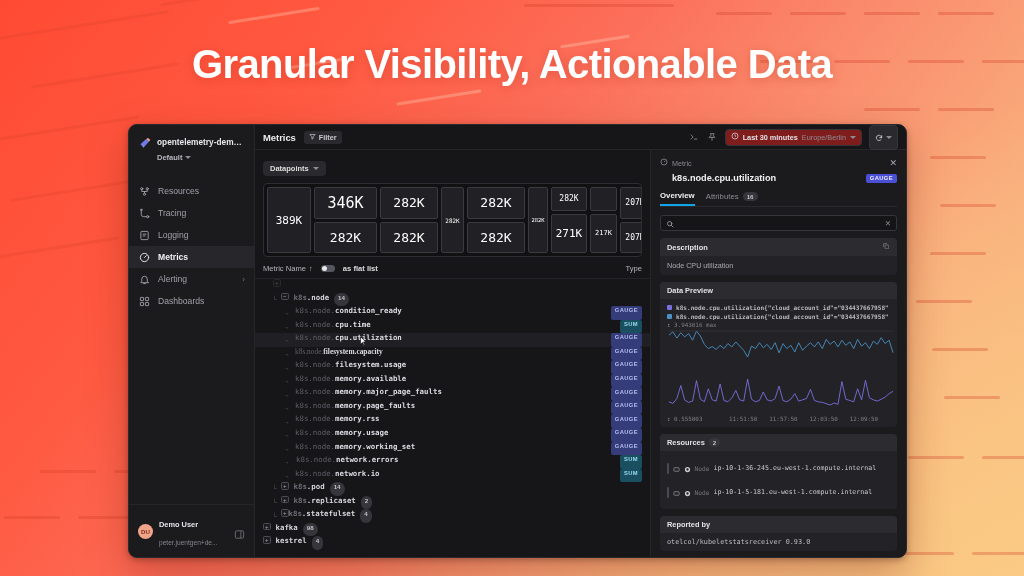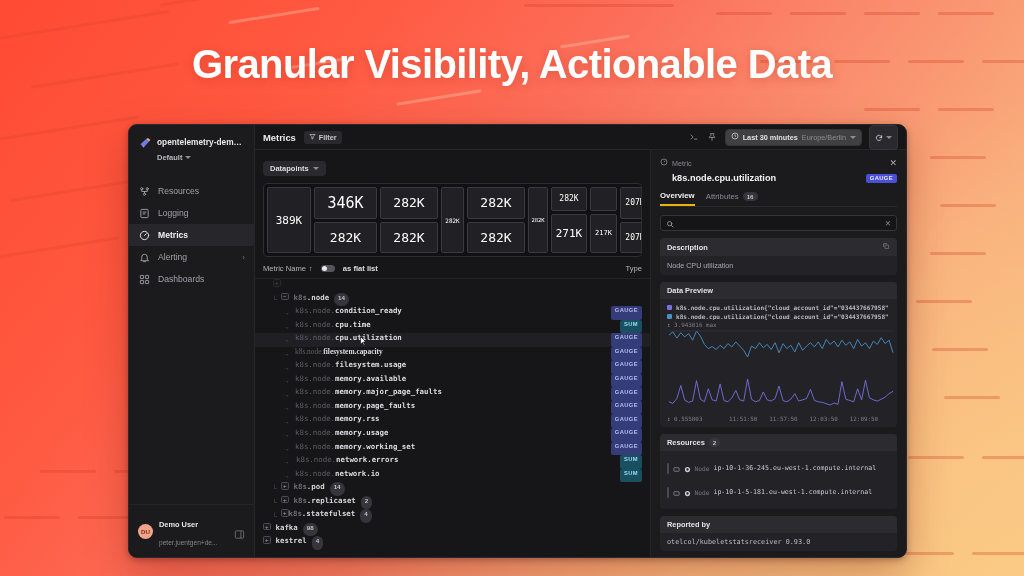--- a/index.html
+++ b/index.html
@@ -100,21 +100,21 @@
   #page-title { font-size: 9.4px; font-weight: 700; color: #ededf0; }
   #filter-chip {
     display: flex; align-items: center; gap: 3px;
     background: #2a2a2e; border-radius: 3px; padding: 2px 5px;
     font-size: 7.3px; color: #c8c8ce; font-weight: 600;
   }
   #topbar-right { margin-left: auto; display: flex; align-items: center; gap: 7px; }
   .tb-ico { width: 11px; height: 11px; opacity: .72; display: flex; align-items: center; justify-content: center; }
   #time-range {
     display: flex; align-items: center; gap: 4px;
-    background: #404040; border: 1px solid #34343a; border-radius: 4px;
+    background: #7f1d1d; border: 1px solid #34343a; border-radius: 4px;
     padding: 2.5px 5px; font-size: 7.3px; color: #e0e0e5;
   }
   #time-range-label { font-weight: 700; }
   #time-zone { color: #8d8d95; }
   #refresh-group {
     display: flex; align-items: center; gap: 3px;
     background: #2a2a2e; border: 1px solid #34343a; border-radius: 4px;
     padding: 2.5px 5px;
   }
 
@@ -194,21 +194,21 @@
   #detail-close { margin-left: auto; color: #a8a8b0; font-size: 9px; line-height: 9px; }
   #detail-title-row { display: flex; align-items: center; margin-top: 5px; padding-left: 12px; }
   #detail-title { font-size: 9.2px; font-weight: 700; color: #f0f0f3; }
   #detail-kind {
     margin-left: auto; background: #4b4fd6; color: #e9eaff;
     font-size: 5.8px; font-weight: 700; letter-spacing: .4px;
     border-radius: 2px; padding: 1.5px 4px;
   }
   #detail-tabs { display: flex; align-items: center; gap: 11px; margin-top: 8px; border-bottom: 1px solid #2a2a2e; }
   .dtab { font-size: 7.8px; color: #8a8a92; padding-bottom: 4px; display: flex; align-items: center; gap: 4px; }
-  .dtab.active { color: #f0f0f3; font-weight: 700; border-bottom: 2px solid #eab308; }
+  .dtab.active { color: #f0f0f3; font-weight: 700; border-bottom: 2px solid #0ea5e9; }
   .dtab .count-badge { margin-left: 0; }
 
   #detail-search {
     margin-top: 8px; height: 16px;
     background: #151517; border: 1px solid #35353b; border-radius: 3px;
     display: flex; align-items: center; gap: 5px; padding: 0 5px;
   }
   #detail-search input {
     flex: 1 1 auto; background: transparent; border: none; outline: none;
     color: #d2d2d8; font-size: 7.2px; font-family: "Liberation Sans", sans-serif;
@@ -320,20 +320,30 @@
             <circle cx="6" cy="6" r="2.4"></circle>
               <circle cx="18" cy="6" r="2.4"></circle>
               <circle cx="12" cy="18" r="2.4"></circle>
             <path d="M6 8.4v3.6h12V8.4M12 12v3.6"></path>
           </svg>
         </span>
         <span>Resources</span>
       </div>
       <div class="nav-item">
         <span class="nav-ico">
+          <svg width="11" height="11" viewBox="0 0 24 24" fill="none" stroke="#a0a0a8" stroke-width="2" stroke-linecap="round">
+            <path d="M5 4v10a5 5 0 0 0 5 5h7"></path>
+              <circle cx="19" cy="19" r="2.4"></circle>
+              <circle cx="5" cy="4" r="1.6"></circle>
+          </svg>
+        </span>
+        <span>Tracing</span>
+      </div>
+      <div class="nav-item">
+        <span class="nav-ico">
           <svg width="11" height="11" viewBox="0 0 24 24" fill="none" stroke="#a0a0a8" stroke-width="2" stroke-linejoin="round">
             <rect x="4" y="3" width="16" height="18" rx="2"></rect>
               <path d="M8 9h8M8 13h6"></path>
           </svg>
         </span>
         <span>Logging</span>
       </div>
       <div class="nav-item active">
         <span class="nav-ico">
           <svg width="11" height="11" viewBox="0 0 24 24" fill="none" stroke="#f2f2f5" stroke-width="2" stroke-linecap="round">

